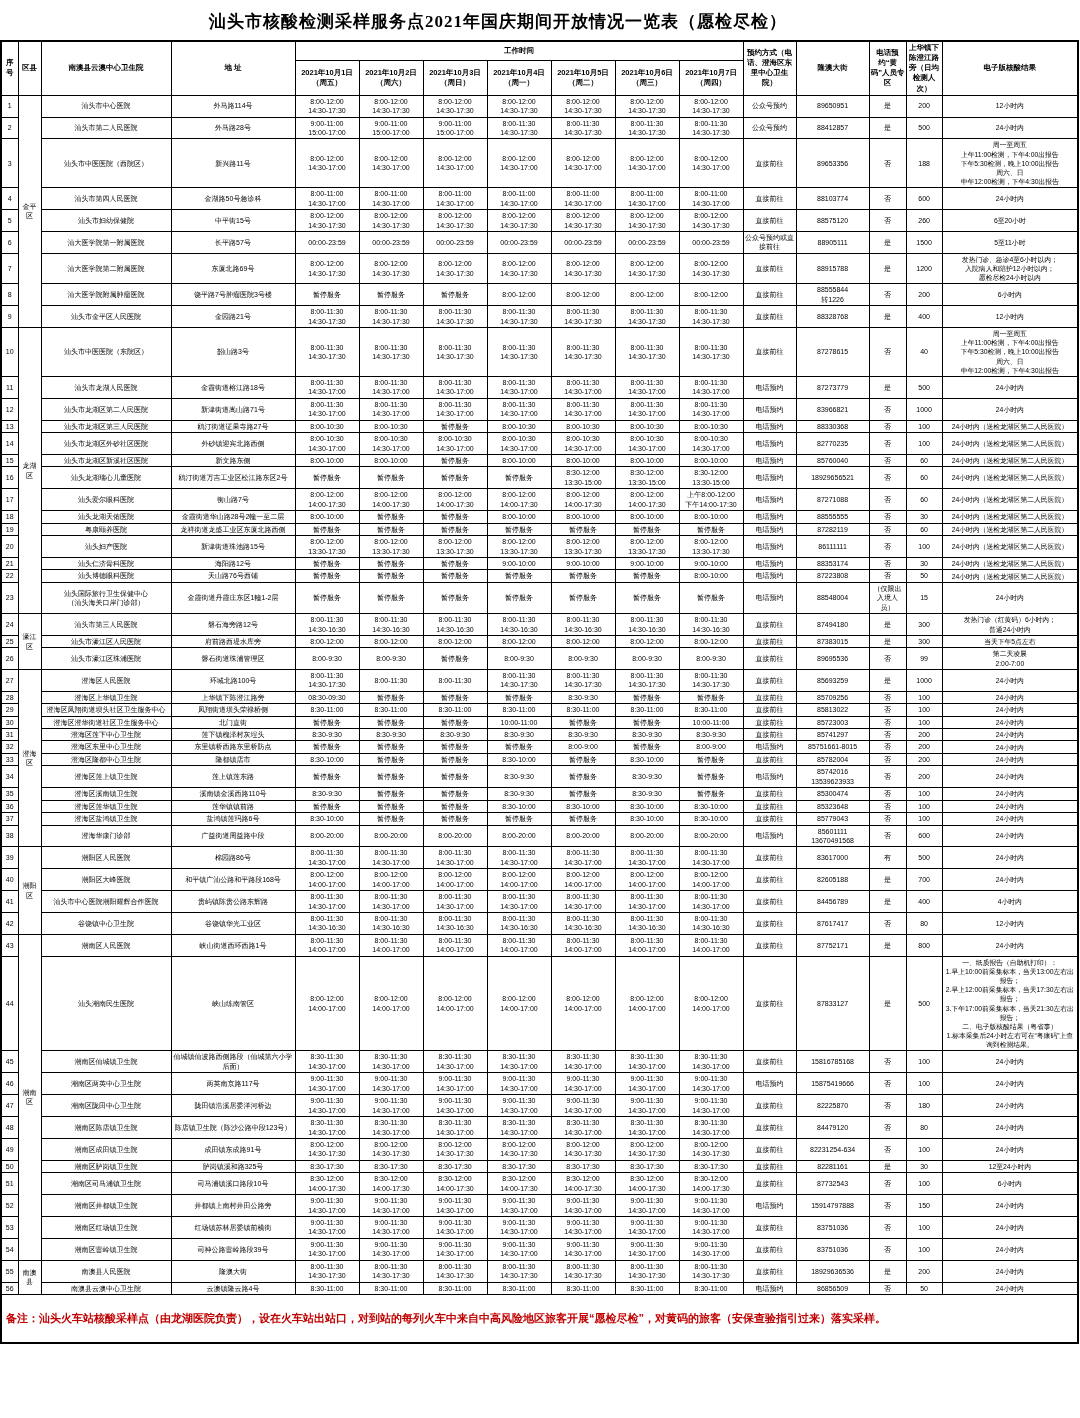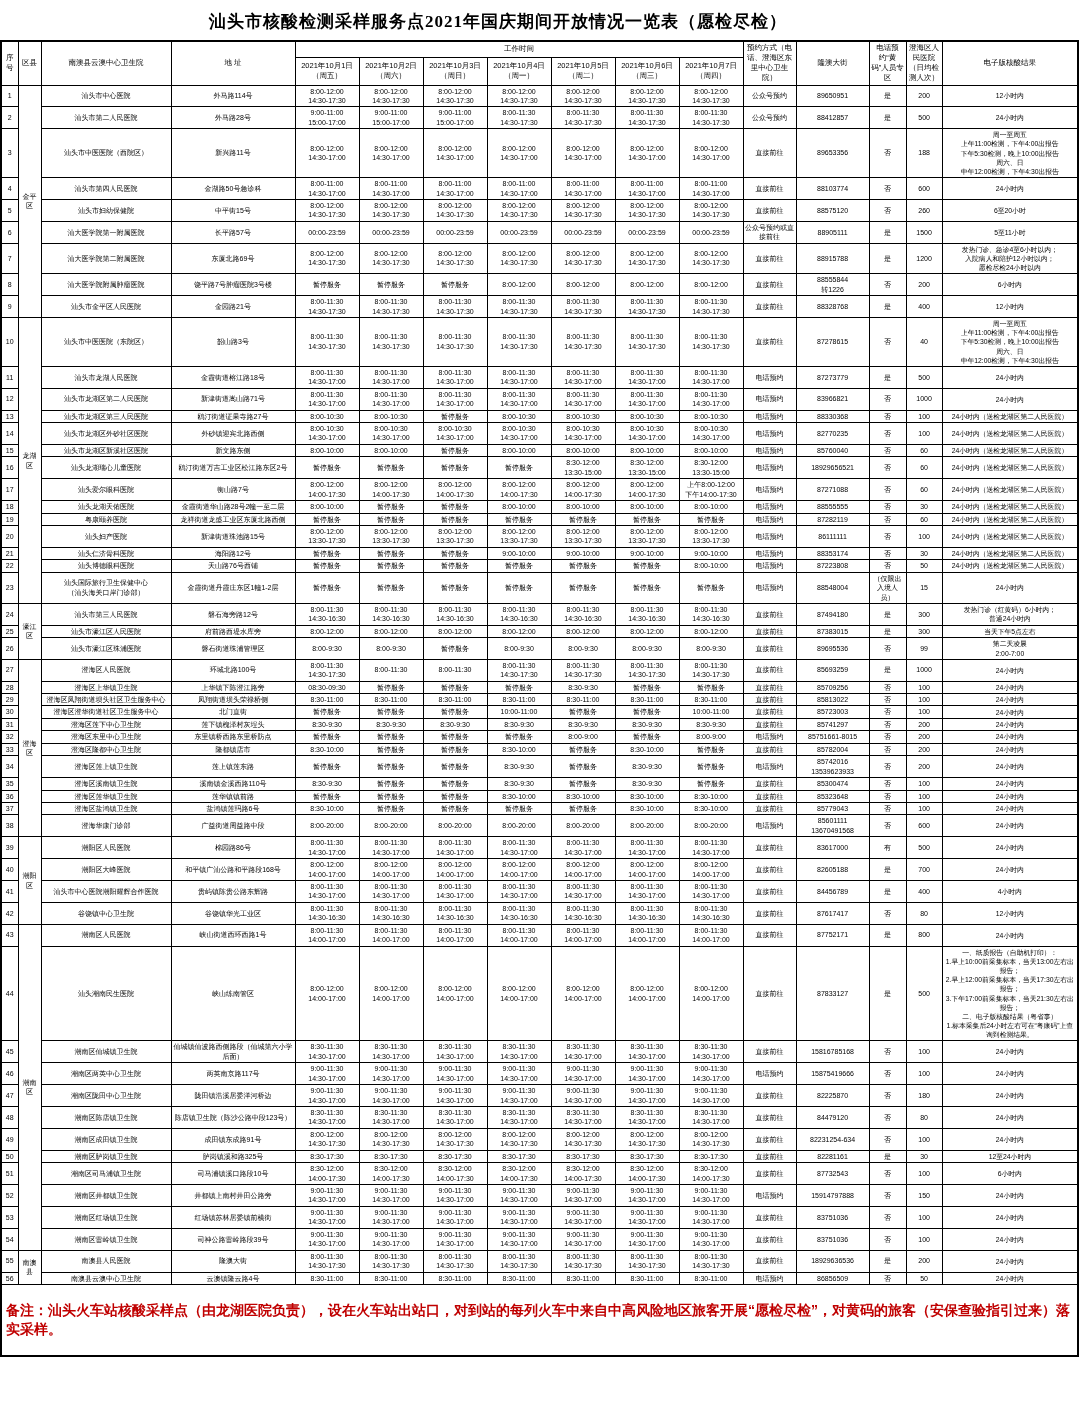--- a/index.html
+++ b/index.html
@@ -1,27 +1,27 @@
 <!DOCTYPE html>
 <html><head>
 <meta charset="utf-8">
 <style>
   html,body{margin:0;padding:0;background:#ffffff;}
   body{width:1080px;font-family:"Liberation Sans",sans-serif;color:#000;}
   .page{width:996px;padding:2px 0 4px 0;}
   .title{font-family:"Liberation Serif",serif;font-weight:bold;font-size:17px;text-align:center;padding:8px 0 7px 0;letter-spacing:1px;}
   table{border-collapse:collapse;table-layout:fixed;width:1074px;margin:0 auto;border:2px solid #000;}
   th,td{border:1px solid #000;font-size:7px;line-height:1.35;text-align:center;vertical-align:middle;padding:1px 1px;word-break:break-all;white-space:pre-line;}
-  thead th{font-weight:normal;font-size:7.5px;}
+  thead th{font-weight:bold;font-size:7.5px;}
   col.c-seq{width:17px;} col.c-dist{width:23px;} col.c-name{width:130px;} col.c-addr{width:124px;}
   col.c-day{width:64px;} col.c-book{width:53px;} col.c-phone{width:73px;} col.c-yellow{width:37px;}
   col.c-scale{width:36px;} col.c-result{width:136px;}
   td.result{font-size:6.8px;}
   td.seq{font-size:7px;}
-  tr.note-row td{color:#c00000;text-align:left;font-size:14px;font-weight:bold;padding:16px 4px;white-space:normal;}
+  tr.note-row td{color:#c00000;text-align:left;font-size:11px;font-weight:bold;padding:16px 4px;white-space:normal;}
 </style>
 </head>
 <body>
 
 <div class="page">
   <div class="title">汕头市核酸检测采样服务点2021年国庆期间开放情况一览表（愿检尽检）</div>
   <table>
     <colgroup>
       <col class="c-seq">
         <col class="c-dist">
@@ -43,21 +43,21 @@
     <thead>
       <tr>
         <th rowspan="2">序号</th>
         <th rowspan="2">区县</th>
         <th rowspan="2">南澳县云澳中心卫生院</th>
         <th rowspan="2">地  址</th>
         <th colspan="7">工作时间</th>
         <th rowspan="2">预约方式（电话、澄海区东里中心卫生院）</th>
         <th rowspan="2">隆澳大街</th>
         <th rowspan="2">电话预约“黄码”人员专区</th>
-        <th rowspan="2">澄海区人民医院（日均检测人次）</th>
+        <th rowspan="2">上华镇下陈澄江路旁（日均检测人次）</th>
         <th rowspan="2">电子版核酸结果</th>
       </tr>
       <tr id="date-header-row">
           <th>2021年10月1日
 （周五）</th>
           <th>2021年10月2日
 （周六）</th>
           <th>2021年10月3日
 （周日）</th>
           <th>2021年10月4日

